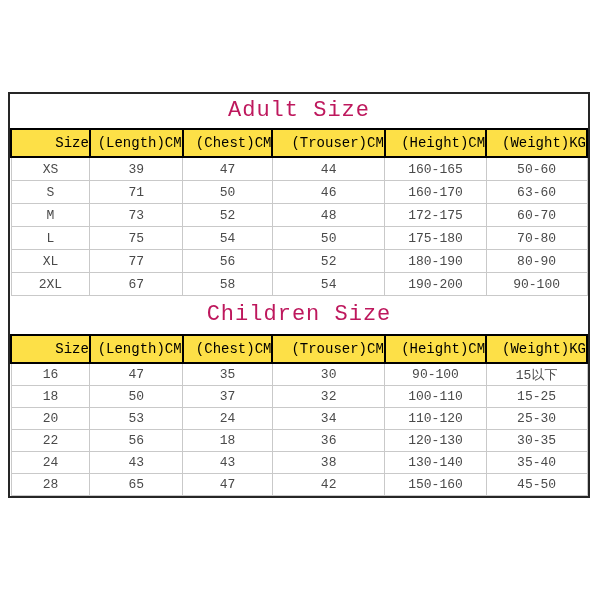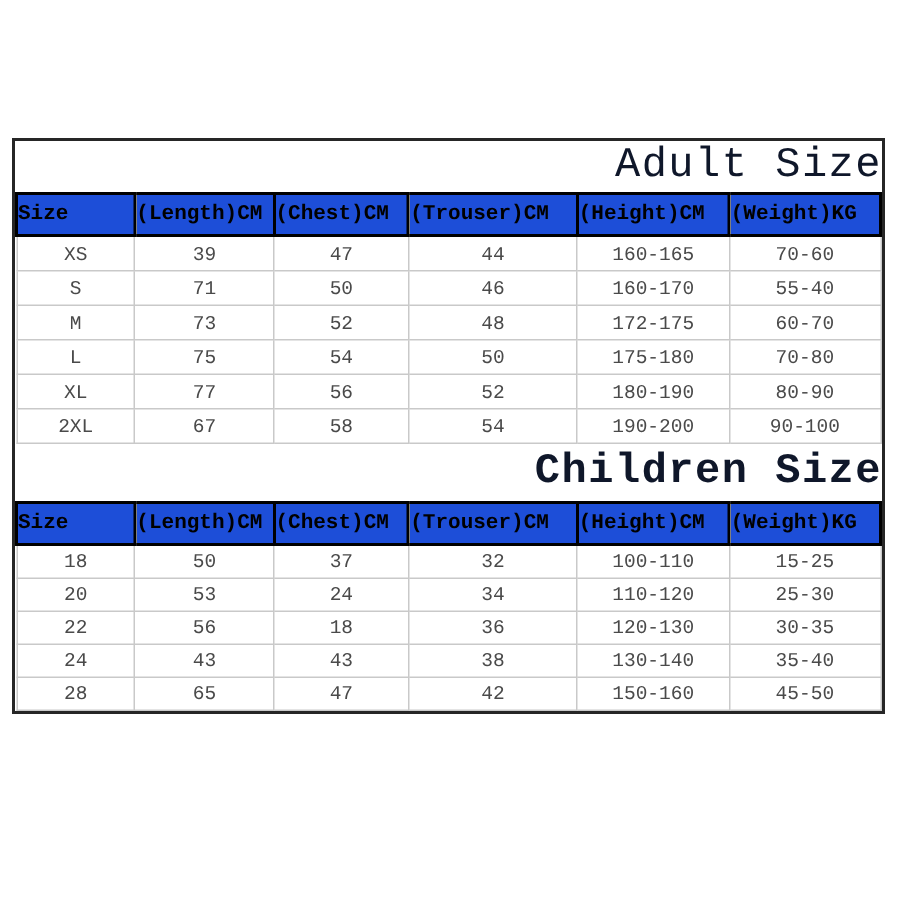--- a/index.html
+++ b/index.html
@@ -21,48 +21,47 @@
     position: absolute;
     left: 8px;
     top: 92px;
     width: 582px;
     border: 2px solid #262626;
     background: #ffffff;
     box-sizing: border-box;
   }
   .tbl-title {
     width: 100%;
-    text-align: right;
-    color: #0f172a;
-    font-size: 28px;
+    text-align: center;
+    color: #be185d;
+    font-size: 22px;
     line-height: 34px;
     height: 34px;
     letter-spacing: 1px;
     white-space: nowrap;
     overflow: hidden;
   }
   .tbl-title.children {
     height: 38px;
     line-height: 38px;
-    font-weight: bold;
   }
   table.size-table {
     width: 100%;
     border-collapse: collapse;
     table-layout: fixed;
   }
   table.size-table th {
-    background: #1d4ed8;
+    background: #fde047;
     border: 2px solid #000000;
     color: #000000;
-    font-weight: bold;
+    font-weight: normal;
     font-size: 14px;
     height: 26px;
     padding: 0;
-    text-align: left;
+    text-align: right;
     white-space: nowrap;
     overflow: hidden;
   }
   table.size-table td {
     border: 1px solid #c9c9c9;
     color: #4a4a4a;
     font-size: 13px;
     padding: 0;
     text-align: center;
     white-space: nowrap;
@@ -105,29 +104,29 @@
             <th>(Weight)KG</th>
           </tr>
         </thead>
         <tbody>
           <tr>
             <td>XS</td>
             <td>39</td>
             <td>47</td>
             <td>44</td>
             <td>160-165</td>
-            <td>70-60</td>
+            <td>50-60</td>
           </tr>
           <tr>
             <td>S</td>
             <td>71</td>
             <td>50</td>
             <td>46</td>
             <td>160-170</td>
-            <td>55-40</td>
+            <td>63-60</td>
           </tr>
           <tr>
             <td>M</td>
             <td>73</td>
             <td>52</td>
             <td>48</td>
             <td>172-175</td>
             <td>60-70</td>
           </tr>
           <tr>
@@ -173,20 +172,28 @@
             <th>Size</th>
             <th>(Length)CM</th>
             <th>(Chest)CM</th>
             <th>(Trouser)CM</th>
             <th>(Height)CM</th>
             <th>(Weight)KG</th>
           </tr>
         </thead>
         <tbody>
           <tr>
+            <td>16</td>
+            <td>47</td>
+            <td>35</td>
+            <td>30</td>
+            <td>90-100</td>
+            <td>15以下</td>
+          </tr>
+          <tr>
             <td>18</td>
             <td>50</td>
             <td>37</td>
             <td>32</td>
             <td>100-110</td>
             <td>15-25</td>
           </tr>
           <tr>
             <td>20</td>
             <td>53</td>

